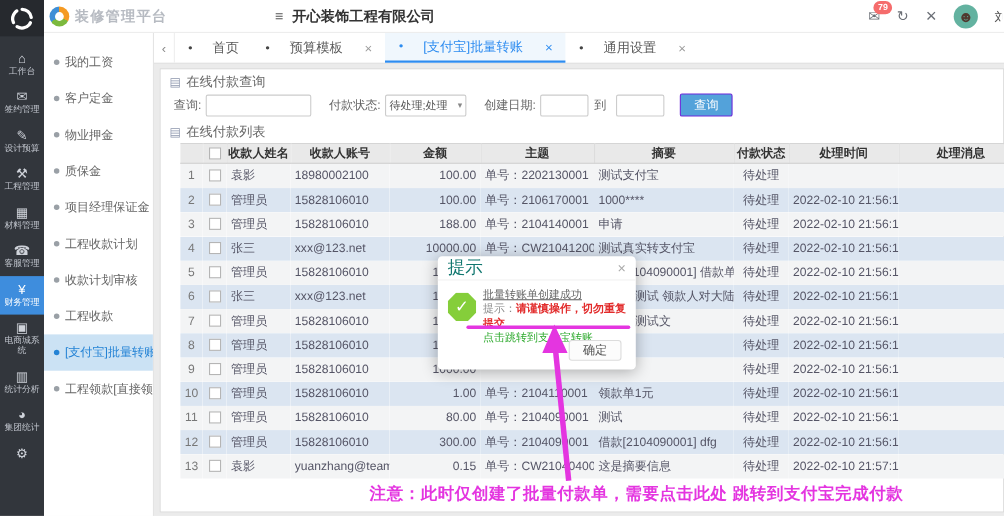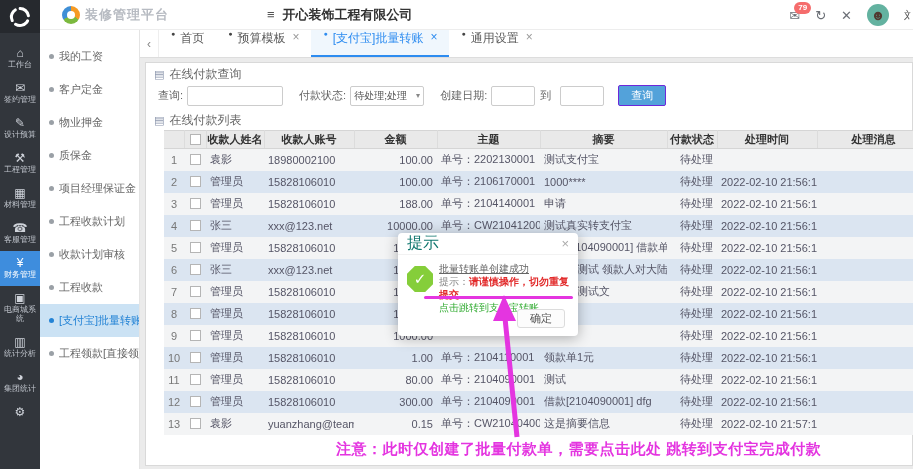--- a/index.html
+++ b/index.html
@@ -20,37 +20,37 @@
   
   .sidebar { position:absolute; left:40px; top:30px; width:100px; height:439px; background:#ffffff; border-right:1px solid #e4e4e4; padding-top:10px; z-index:5; }
   .side-item { height:33px; display:flex; align-items:center; padding-left:9px; cursor:pointer; white-space:nowrap; overflow:hidden; }
   .side-item .dot { width:5px; height:5px; border-radius:50%; background:#9aa0a6; margin-right:5px; flex:none; }
   .side-item .sl { font-size:11px; color:#666; }
   .side-item.active { background:#cbe2f4; }
   .side-item.active .dot { background:#2483d5; }
   .side-item.active .sl { color:#2483d5; }
 
   
-  .topbar { position:absolute; left:40px; top:0; width:873px; height:30px; background:#fff; border-bottom:1px solid #ededed; display:flex; align-items:center; z-index:6;padding-left:17px; }
+  .topbar { position:absolute; left:40px; top:0; width:873px; height:30px; background:#fff; border-bottom:1px solid #ededed; display:flex; align-items:center; z-index:6; }
   .brand { display:flex; align-items:center; margin-left:5px; width:160px; }
   .brand-ico { width:18px; height:18px; border-radius:50%; background:conic-gradient(#f59a23 0 33%, #7cb93e 33% 66%, #3f8fd6 66% 100%); position:relative; margin-right:5px; flex:none; }
   .brand-ico::after { content:""; position:absolute; left:5px; top:5px; width:8px; height:8px; border-radius:50%; background:#fff; }
   .brand-text { font-size:13px; font-weight:bold; color:#b7bbc2; letter-spacing:1px; white-space:nowrap; }
   .collapse { margin-left:45px; font-size:13px; color:#555; cursor:pointer; }
   .company { margin-left:8px; font-size:13px; font-weight:bold; color:#333; white-space:nowrap; }
   .top-right { position:absolute; right:0; top:0; height:30px; display:flex; align-items:center; gap:15px; padding-right:2px; }
   .tr-ico { font-size:13px; color:#6b6f76; cursor:pointer; position:relative; }
   .badge { position:absolute; top:-6px; right:-11px; background:#f56c6c; color:#fff; font-size:8px; line-height:10px; padding:1px 4px; border-radius:8px; font-weight:bold; }
   .avatar { width:22px; height:22px; border-radius:50%; background:#63b2a0; color:#50392f; font-size:14px; line-height:22px; text-align:center; overflow:hidden; cursor:pointer; flex:none; }
   .uname { font-size:11px; color:#555; width:7px; overflow:hidden; white-space:nowrap; }
 
   
   .tabbar { position:absolute; left:140px; top:30px; width:773px; height:28px; background:#fff; border-bottom:1px solid #ddd; display:flex; align-items:stretch; z-index:4; }
   .tab-back { width:19px; display:flex; align-items:center; justify-content:center; color:#888; font-size:12px; border-right:1px solid #eee; cursor:pointer; }
-  .tab { display:flex; align-items:flex-start; gap:5px; padding:0 12px; font-size:12px; color:#5a5a5a; cursor:pointer; white-space:nowrap; }
+  .tab { display:flex; align-items:center; gap:18px; padding:0 12px; font-size:12px; color:#5a5a5a; cursor:pointer; white-space:nowrap; }
   .tab .t-dot { font-size:7px; color:#444; }
   .tab .t-close { font-size:12px; color:#9a9a9a; margin-left:2px; cursor:pointer; }
   .tab.active { background:#f0f7fd; color:#2d8cf0; border-bottom:2px solid #2d8cf0; }
   .tab.active .t-dot, .tab.active .t-close { color:#2d8cf0; }
 
   
   .content { position:absolute; left:140px; top:58px; width:773px; height:411px; background:#ebebeb; padding:4px 0 0 5px; }
   .panel { background:#fff; border:1px solid #d9d9d9; min-height:404px; }
   .sec-title { display:flex; align-items:center; gap:5px; height:19px; padding:3px 8px 0; }
   .sec-ico { font-size:11px; color:#8d97ad; }
@@ -71,21 +71,21 @@
   th, td { overflow:hidden; white-space:nowrap; font-weight:normal; }
   thead tr { height:18px; background:#e9e9e9; }
   thead th { font-size:11px; font-weight:bold; color:#333; border-right:1px solid #dcdcdc; border-top:1px solid #d5d5d5; border-bottom:1px solid #d5d5d5; }
   tbody tr { height:22px; }
   tbody tr:nth-child(odd) { background:#f3f4f5; }
   tbody tr:nth-child(even) { background:#dbe5f1; }
   td { font-size:11px; color:#556; padding:0 4px; }
   td.cnum { text-align:center; color:#777; padding:0; }
   .cbx { width:11px; height:11px; border:1px solid #b5b5b5; background:#fff; margin:0 auto; cursor:pointer; }
   td.amt { text-align:right; padding-right:4px; }
-  td.cstat { text-align:right; }
+  td.cstat { text-align:center; }
 
   
   .dialog { position:absolute; left:398px; top:233px; width:180px; height:103px; background:#fff; border-radius:4px; box-shadow:0 2px 14px rgba(0,0,0,.3); z-index:50; }
   .dlg-head { height:22px; display:flex; align-items:center; justify-content:space-between; padding:0 9px; border-bottom:1px solid #f2f2f2; }
   .dlg-title { font-size:16px; color:#0f766e; }
   .dlg-close { font-size:13px; color:#aaa; cursor:pointer; }
   .dlg-body { display:flex; padding:7px 7px 0 9px; gap:6px; }
   .dlg-ico { width:26px; height:26px; flex:none; margin-top:4px; background:#85ce3a; clip-path:polygon(30% 0,70% 0,100% 30%,100% 70%,70% 100%,30% 100%,0 70%,0 30%); color:#fff; font-size:15px; font-weight:bold; display:flex; align-items:center; justify-content:center; }
   .dlg-lines { font-size:10px; line-height:13px; }
   .dlg-l1 { color:#666;text-decoration:underline; }

